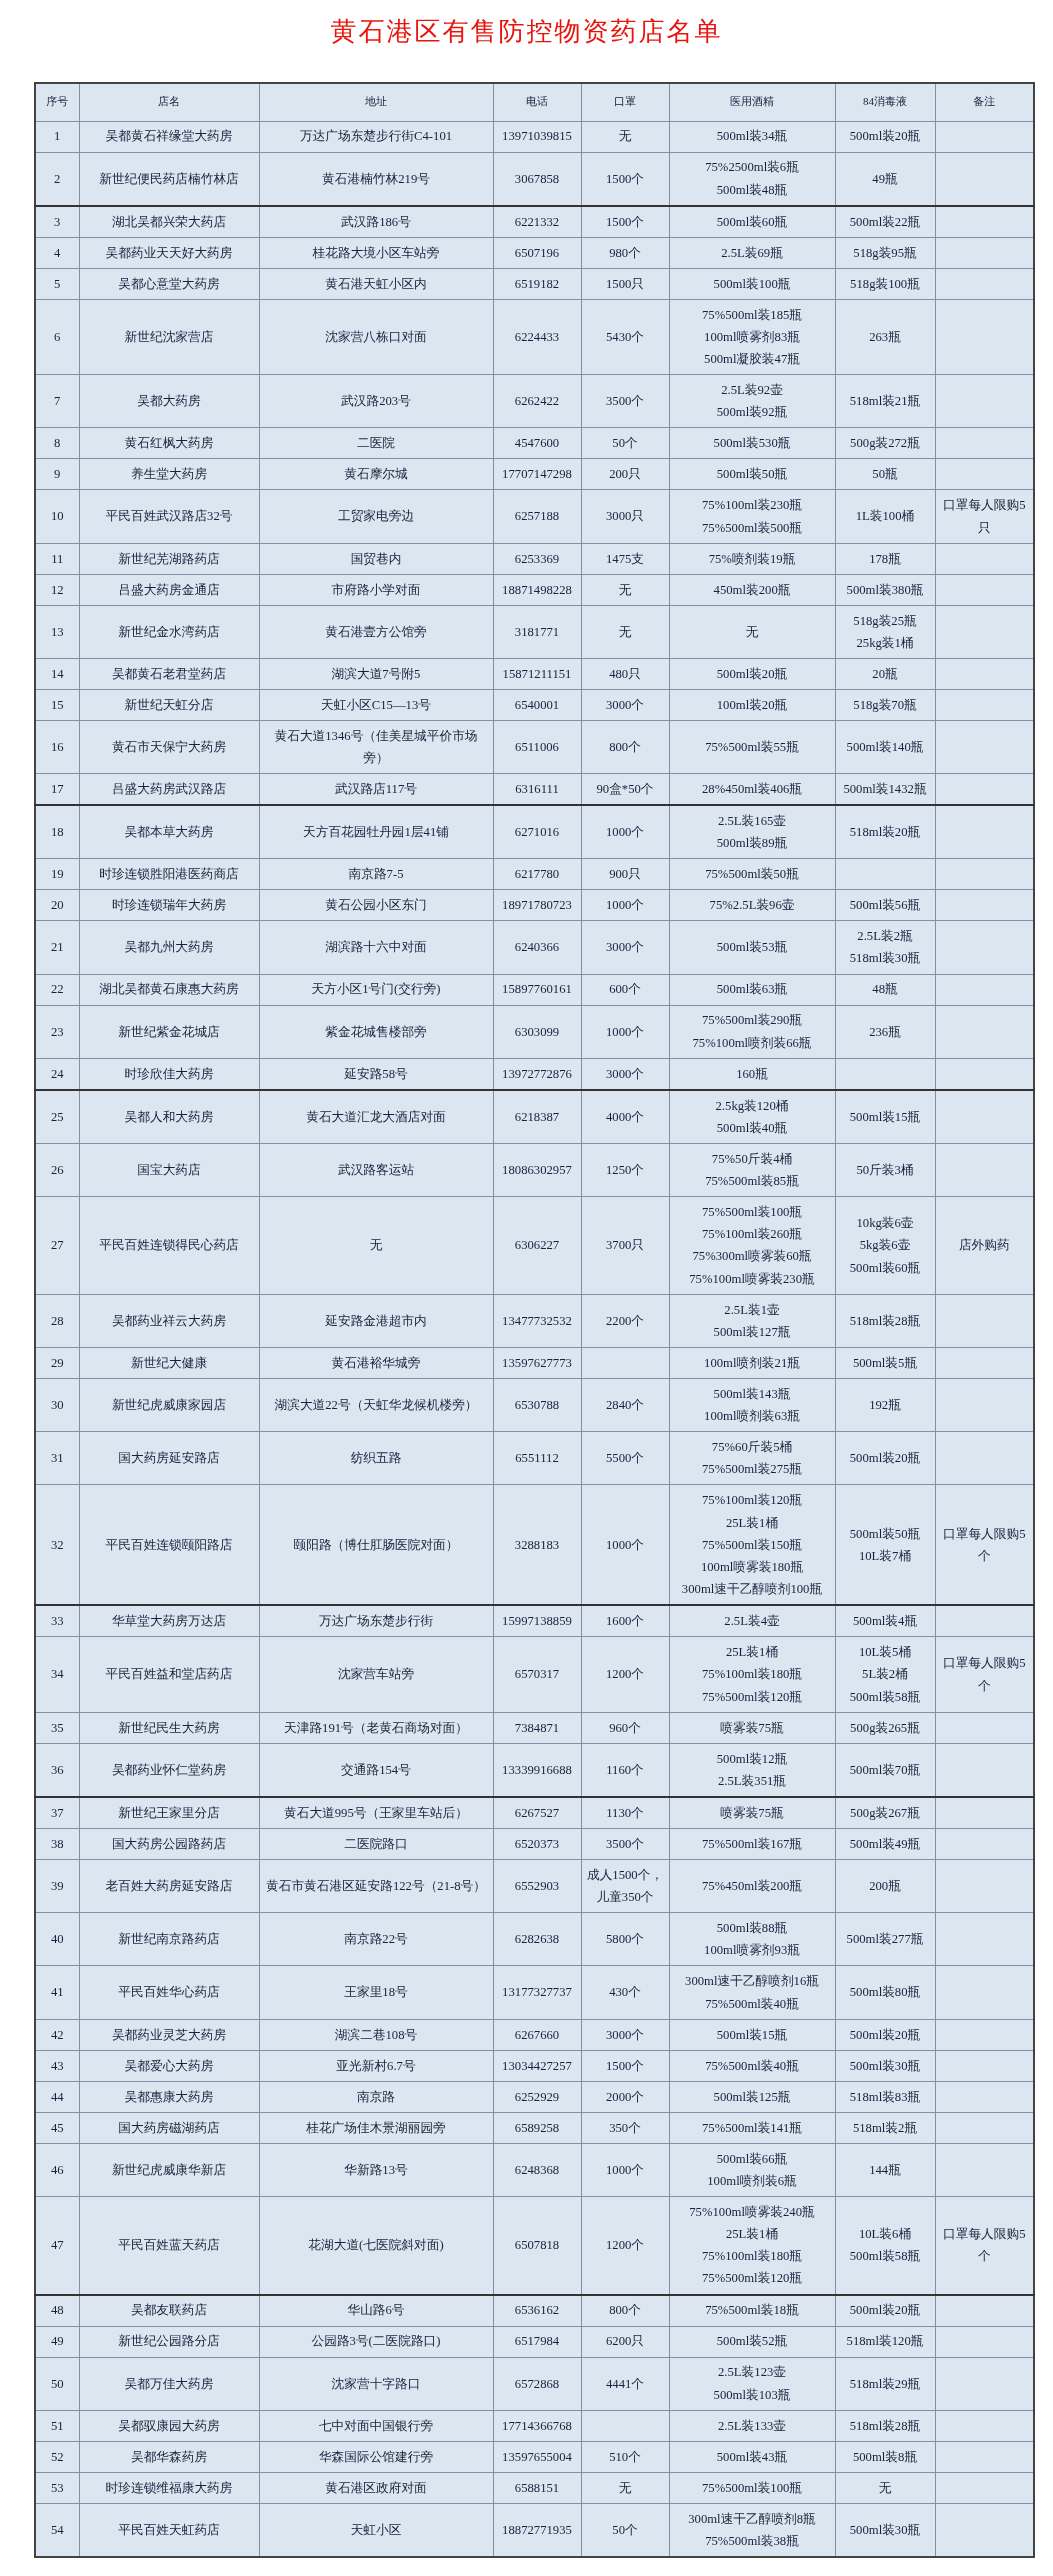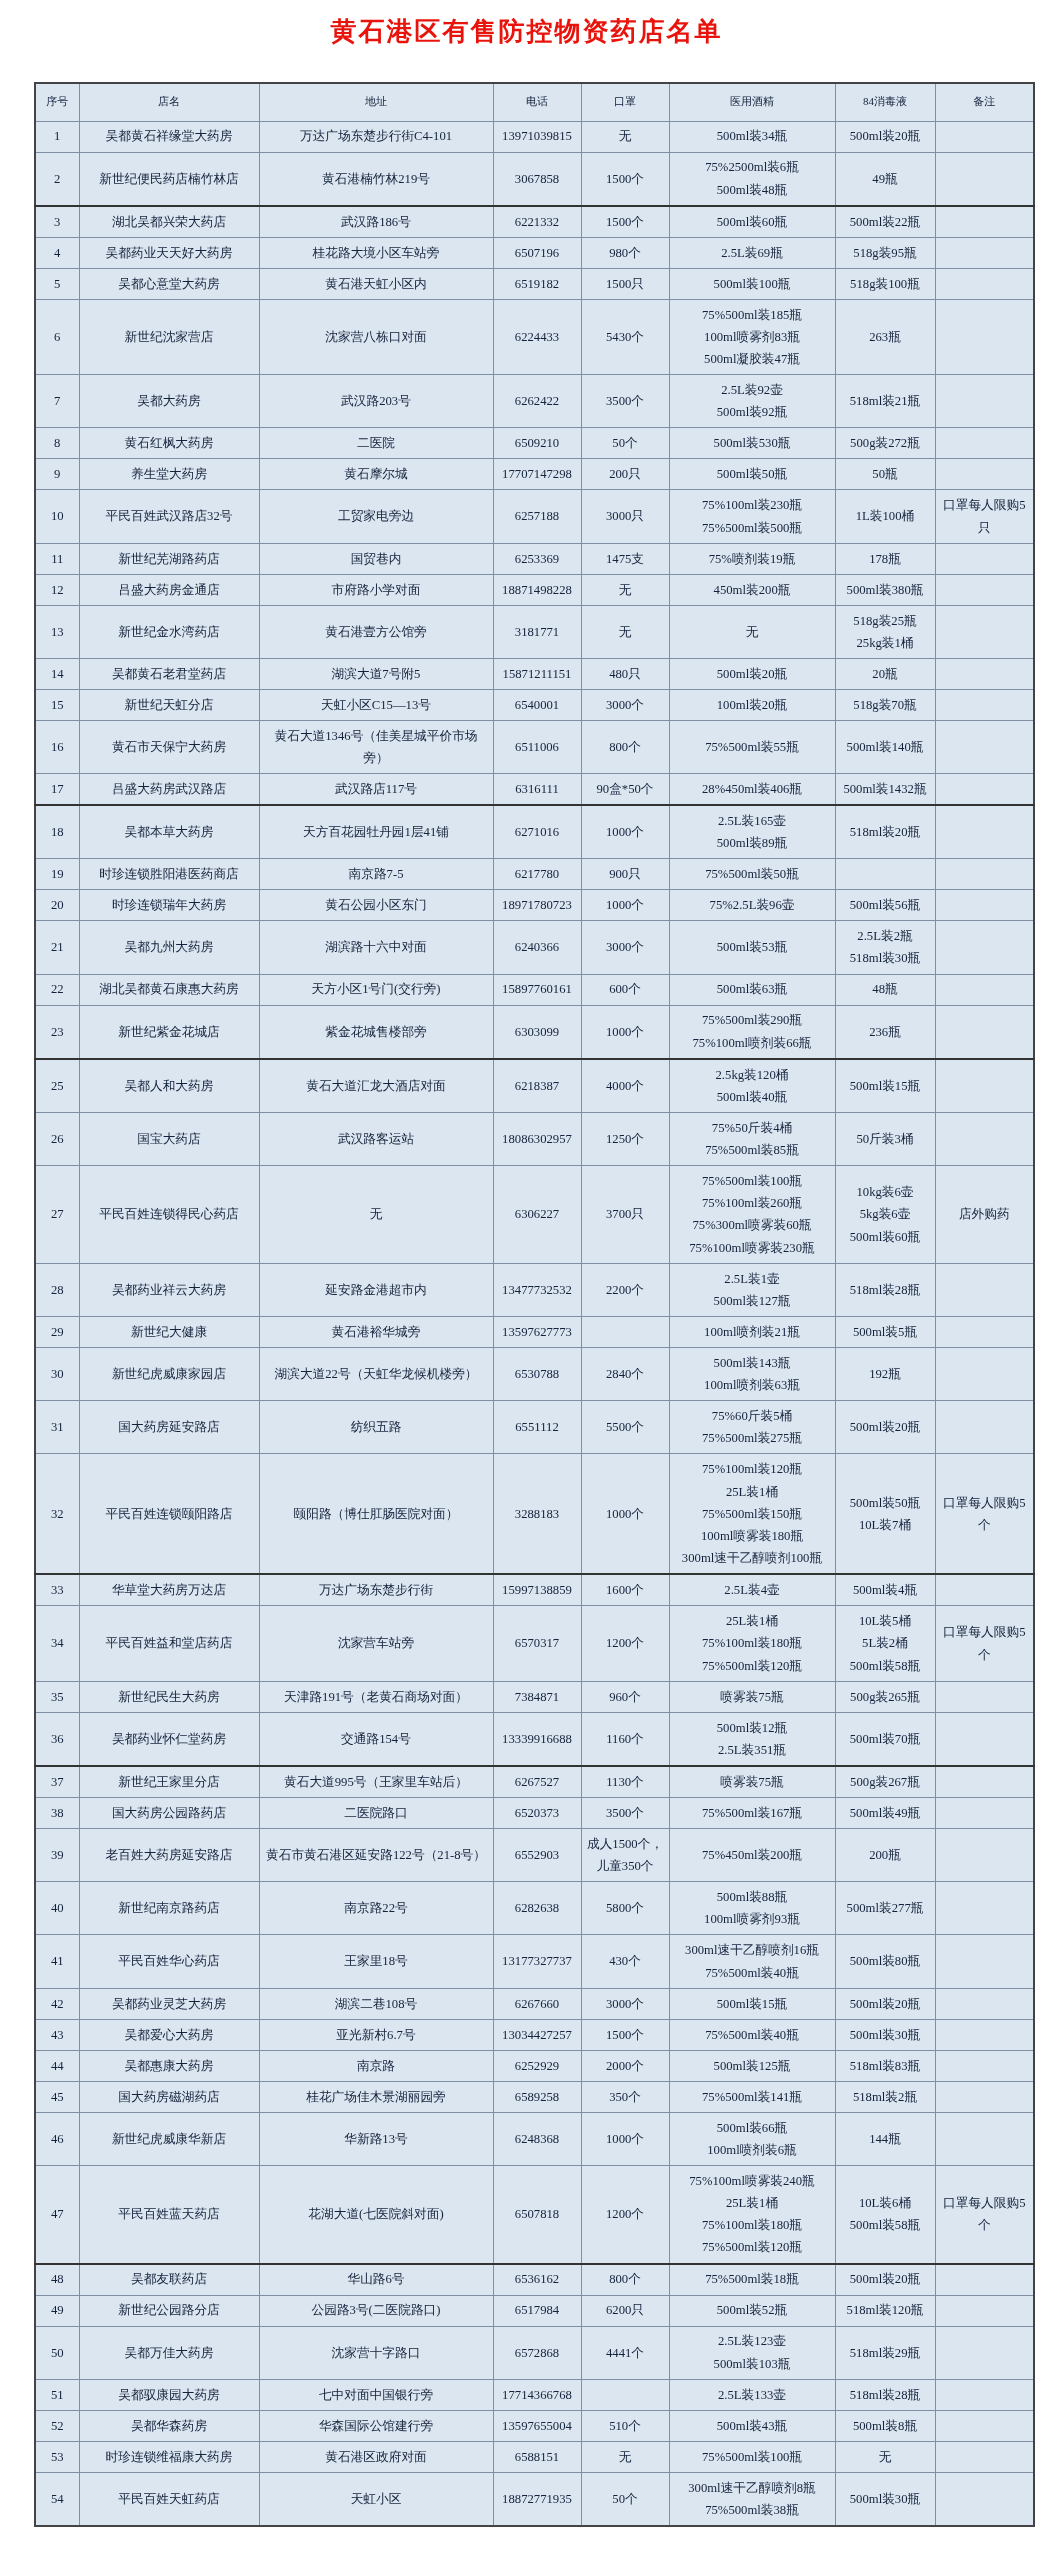--- a/index.html
+++ b/index.html
@@ -7,21 +7,21 @@
     width:1053px;
     font-family:"Liberation Serif", "DejaVu Serif", serif;
     color:#111;
   }
   .page{padding:7.8px 0 29px 0;}
   h1.title{
     margin:5.9px 0 33px 0;
     text-align:center;
     color:#e8140c;
     font-size:26px;
-    font-weight:bold;
+    font-weight:normal;
     letter-spacing:2px;
   }
   table.roster{
     border-collapse:collapse;
     table-layout:fixed;
     width:999px;
     margin-left:34px;
     border:2px solid #444;
   }
   th,td{
@@ -148,21 +148,21 @@
           <td class="col-mask">3500个</td>
           <td class="col-alcohol">2.5L装92壶
 500ml装92瓶</td>
           <td class="col-disinfectant">518ml装21瓶</td>
           <td class="col-note"></td>
         </tr>
         <tr>
           <td class="col-seq">8</td>
           <td class="col-name">黄石红枫大药房</td>
           <td class="col-addr">二医院</td>
-          <td class="col-phone">6509210</td>
+          <td class="col-phone">4547600</td>
           <td class="col-mask">50个</td>
           <td class="col-alcohol">500ml装530瓶</td>
           <td class="col-disinfectant">500g装272瓶</td>
           <td class="col-note"></td>
         </tr>
         <tr>
           <td class="col-seq">9</td>
           <td class="col-name">养生堂大药房</td>
           <td class="col-addr">黄石摩尔城</td>
           <td class="col-phone">17707147298</td>
@@ -307,20 +307,30 @@
         </tr>
         <tr>
           <td class="col-seq">23</td>
           <td class="col-name">新世纪紫金花城店</td>
           <td class="col-addr">紫金花城售楼部旁</td>
           <td class="col-phone">6303099</td>
           <td class="col-mask">1000个</td>
           <td class="col-alcohol">75%500ml装290瓶
 75%100ml喷剂装66瓶</td>
           <td class="col-disinfectant">236瓶</td>
+          <td class="col-note"></td>
+        </tr>
+        <tr>
+          <td class="col-seq">24</td>
+          <td class="col-name">时珍欣佳大药房</td>
+          <td class="col-addr">延安路58号</td>
+          <td class="col-phone">13972772876</td>
+          <td class="col-mask">3000个</td>
+          <td class="col-alcohol">160瓶</td>
+          <td class="col-disinfectant"></td>
           <td class="col-note"></td>
         </tr>
         <tr class="pb">
           <td class="col-seq">25</td>
           <td class="col-name">吴都人和大药房</td>
           <td class="col-addr">黄石大道汇龙大酒店对面</td>
           <td class="col-phone">6218387</td>
           <td class="col-mask">4000个</td>
           <td class="col-alcohol">2.5kg装120桶
 500ml装40瓶</td>

